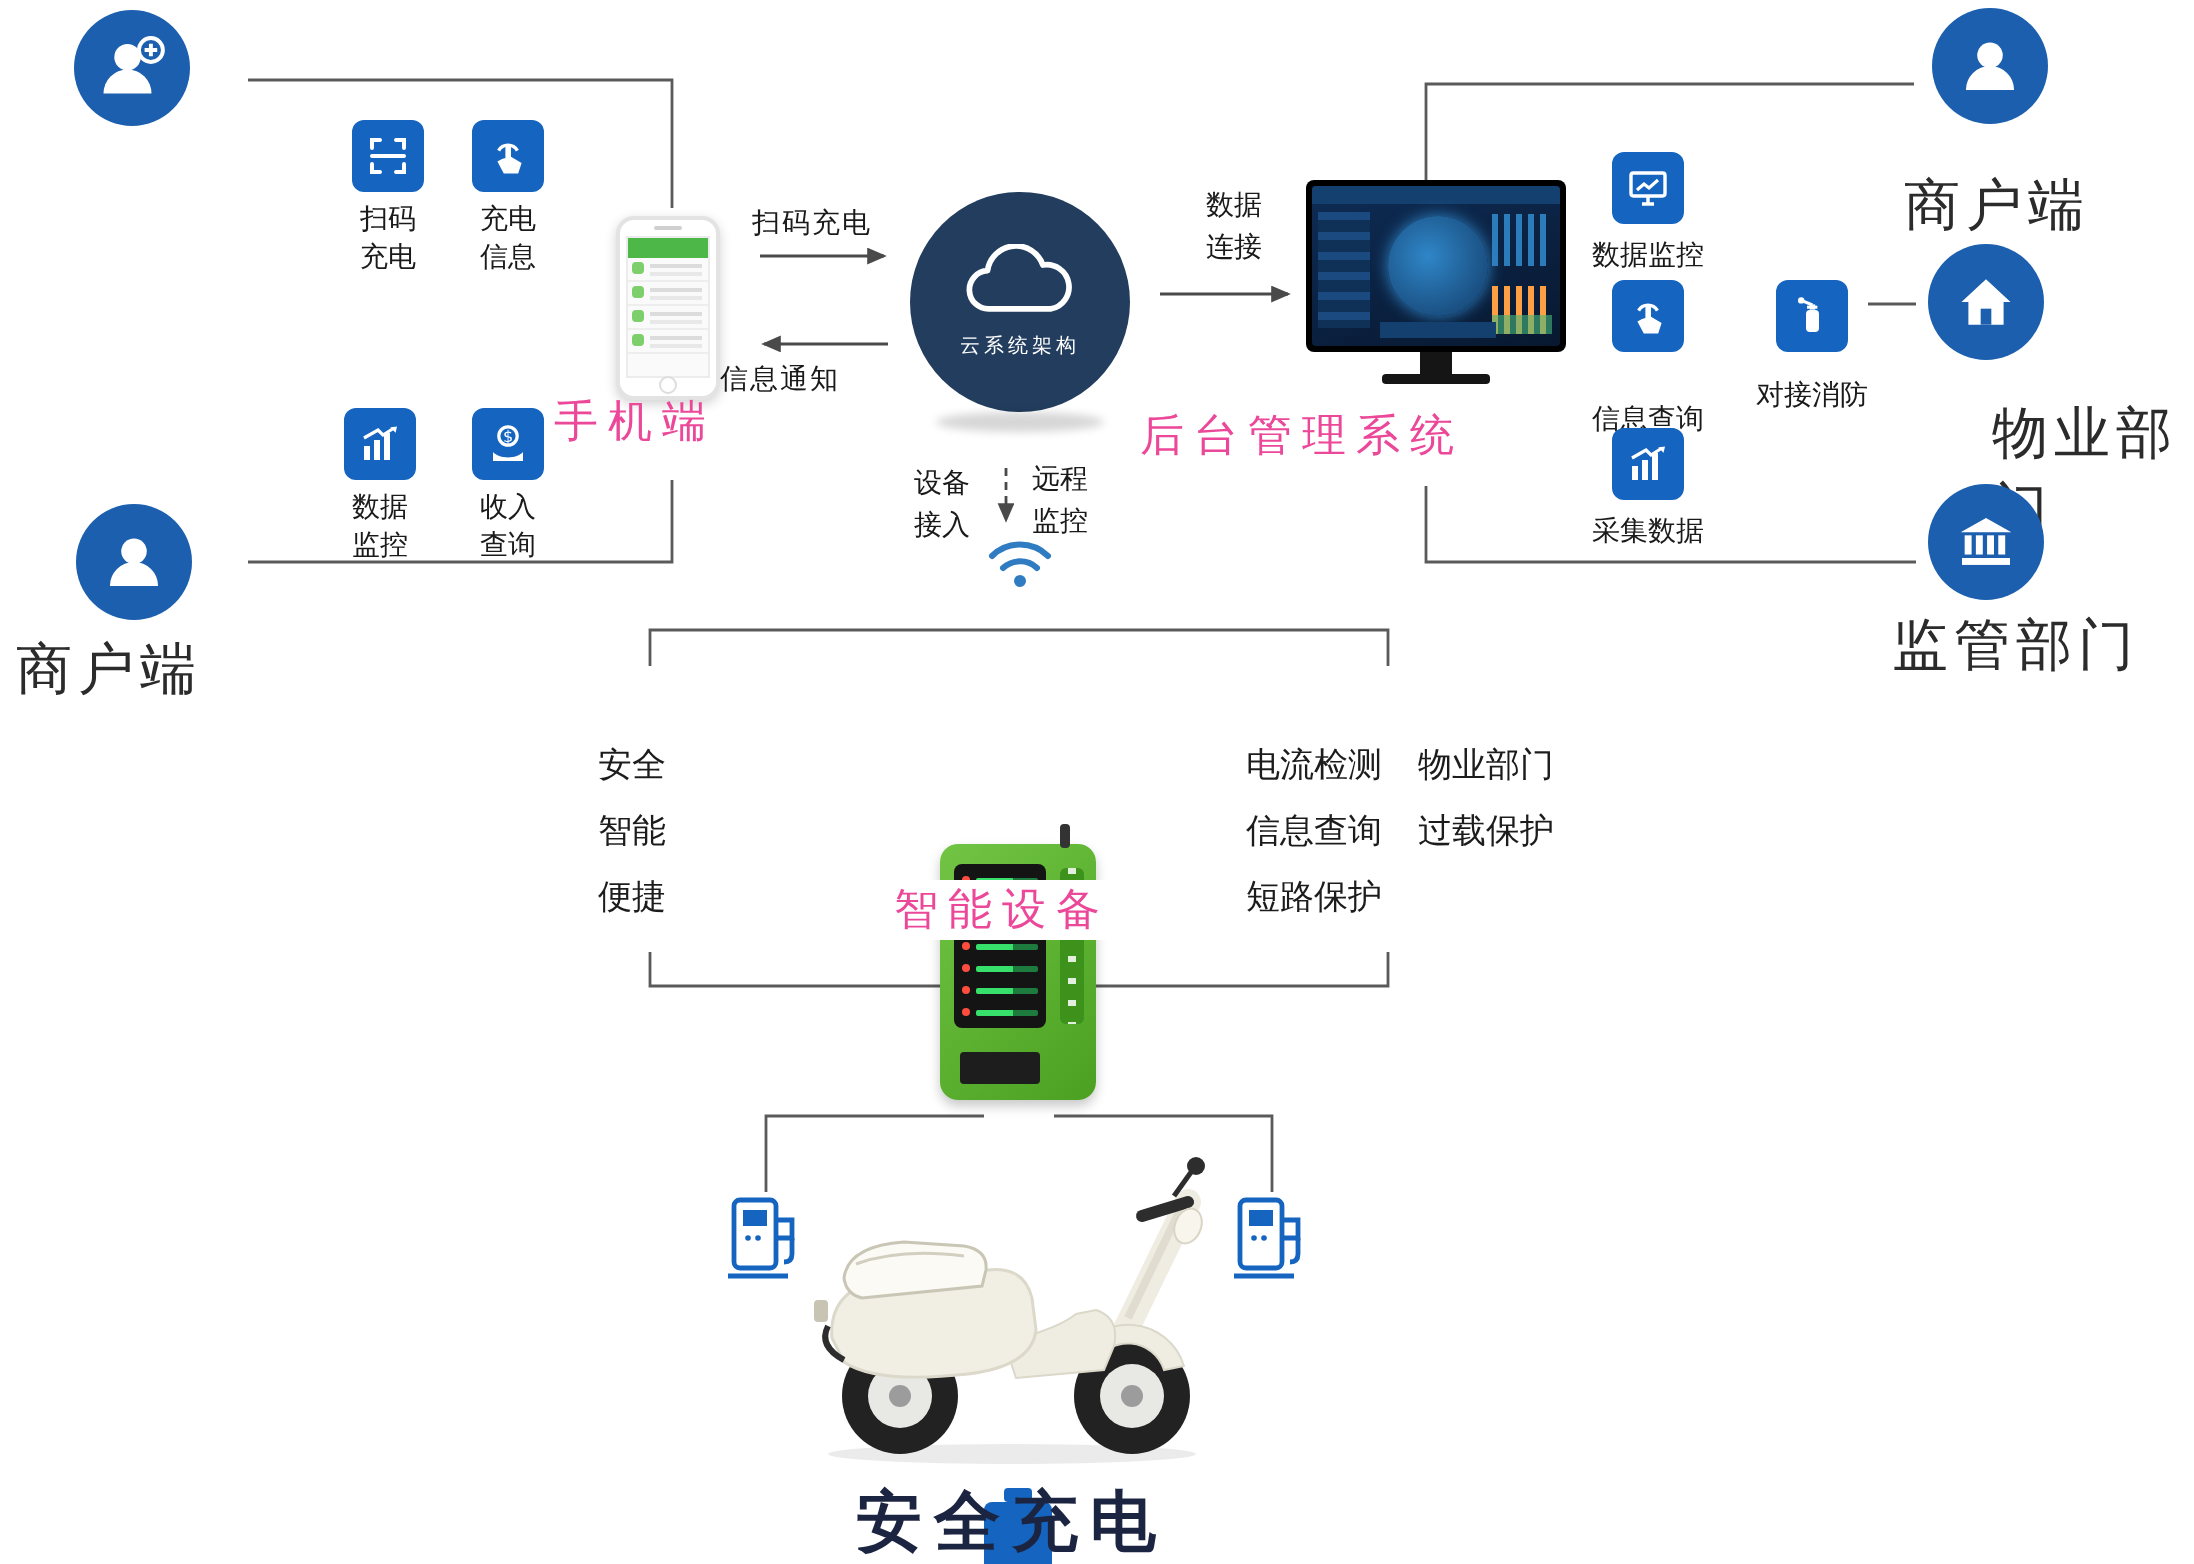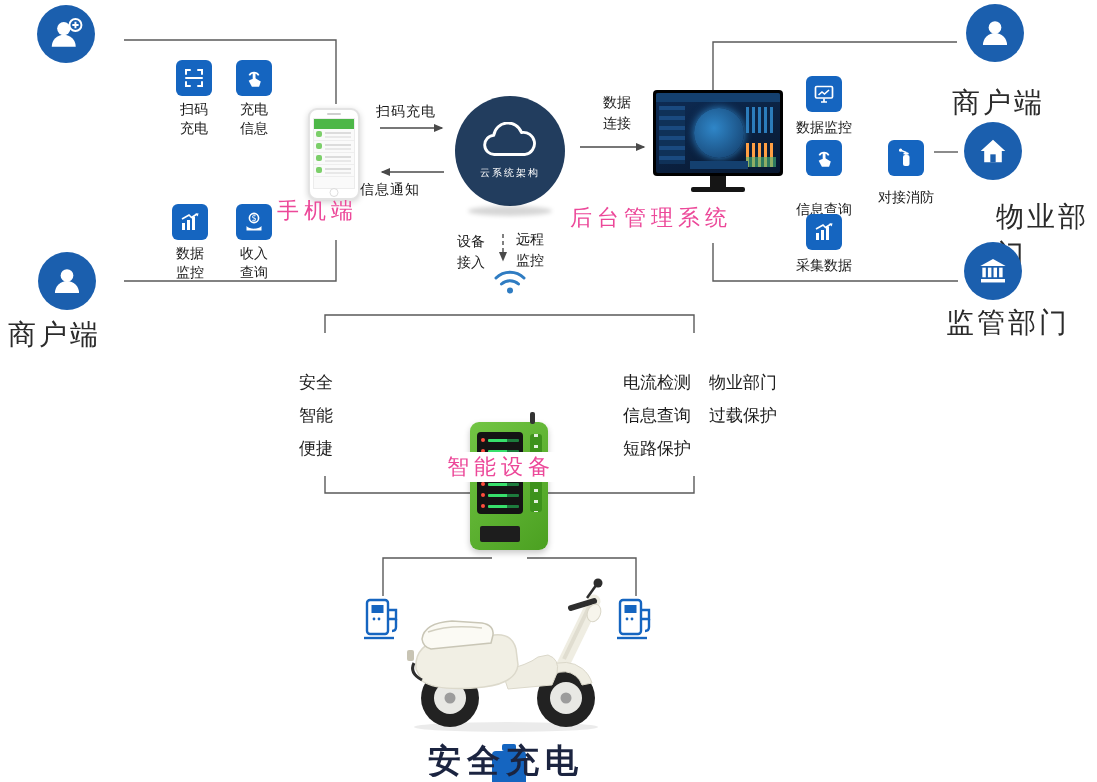--- a/index.html
+++ b/index.html
@@ -320,21 +320,21 @@
   <div class="trait-col abs" style="left:623px;top:366px">
     <span>电流检测</span>
     <span>信息查询</span>
     <span>短路保护</span>
   </div>
   <div class="trait-col abs" style="left:709px;top:366px">
     <span>物业部门</span>
     <span>过载保护</span>
   </div>
 
-  <div class="big-gray over-line abs" style="left:437px;top:452px">智能设备</div>
+  <div class="big-gray over-line abs" style="left:437px;top:440px">智能设备</div>
 
   <div class="battery abs" style="left:492px;top:531px"></div>
 
   <div class="abs" style="left:362px;top:597px">
     <svg viewBox="0 0 40 44" width="40" height="44">
       <g fill="none" stroke="#1565c0" stroke-width="2.4">
         <rect x="5" y="3" width="21" height="34" rx="3"></rect>
         <path d="M26 13 h8 v9 h-8"></path>
         <path d="M34 22 v8 q0 4 -4 4"></path>
         <path d="M2 41 h30"></path>

